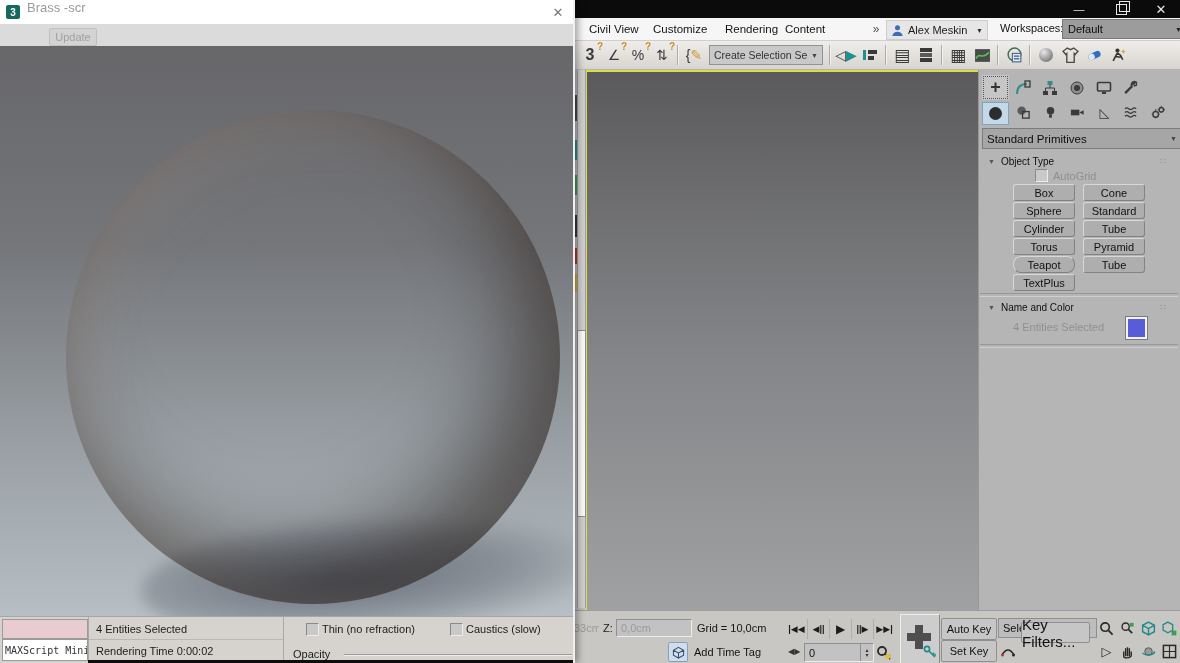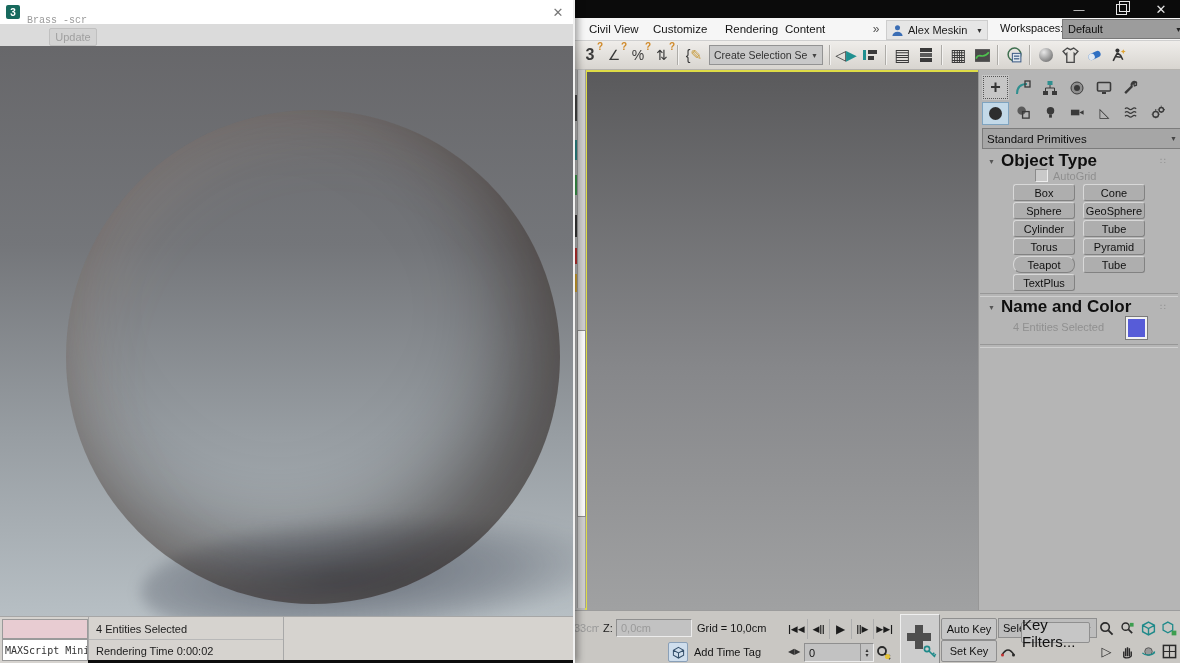--- a/index.html
+++ b/index.html
@@ -25,21 +25,21 @@
             background:linear-gradient(#5a5a5c,#86878a 55%,#a0a1a2);}
 
   
   .cpanel{left:978px;top:70px;width:202px;height:593px;background:#b5b5b5;border-left:1px solid #979797;}
   .ctab{width:27px;height:25px;display:inline-flex;align-items:center;justify-content:center;color:#353535;}
   .ctab.active{background:#c6c6c6;outline:1px dotted #555;outline-offset:-2px;}
   .subtab{width:25px;height:21px;display:inline-flex;align-items:center;justify-content:center;color:#333;}
   .subtab.active{background:#c3d9e8;border:1px solid #7fa4c0;}
   .rollhead{display:flex;align-items:center;height:18px;}
   .rollhead .tri{font-size:7px;color:#555;margin:0 6px 0 6px;}
-  .rollhead .t{font-weight:bold;font-size:17px;color:#0f0f0f;}
+  .rollhead .t{font-weight:normal;font-size:10px;color:#0f0f0f;}
   .rollhead .grip{margin-left:auto;margin-right:6px;color:#8e8e8e;font-size:9px;}
   .objbtn{position:absolute;width:60px;height:15px;background:#aeaeae;border:1px solid;
           border-color:#d8d8d8 #828282 #828282 #d8d8d8;border-radius:3px;
           font-size:11px;color:#111;display:flex;align-items:center;justify-content:center;}
   .groove{height:2px;border-top:1px solid #979797;border-bottom:1px solid #cfcfcf;}
 
   
   .statusbar{left:0;top:610px;width:1180px;height:53px;background:#c9c7c3;border-top:1px solid #9c9c9c;}
   .sfield{background:#c2c2c2;border:1px solid;border-color:#8f8f8f #ececec #ececec #8f8f8f;
           display:flex;align-items:center;padding:0 4px;}
@@ -298,21 +298,21 @@
     <span class="t">Object Type</span>
     <span class="grip">∷</span>
   </div>
   <div class="abs" style="left:1035px;top:169px;display:flex;align-items:center;">
     <span class="cbx"></span>
     <span style="margin-left:5px;color:#8f8f8f;">AutoGrid</span>
   </div>
   <div class="objbtn" style="left:1013px;top:184px;">Box</div>
   <div class="objbtn" style="left:1083px;top:184px;">Cone</div>
   <div class="objbtn" style="left:1013px;top:202px;">Sphere</div>
-  <div class="objbtn" style="left:1083px;top:202px;">GeoSphere</div>
+  <div class="objbtn" style="left:1083px;top:202px;">Standard</div>
   <div class="objbtn" style="left:1013px;top:220px;">Cylinder</div>
   <div class="objbtn" style="left:1083px;top:220px;">Tube</div>
   <div class="objbtn" style="left:1013px;top:238px;">Torus</div>
   <div class="objbtn" style="left:1083px;top:238px;">Pyramid</div>
   <div class="objbtn" style="left:1013px;top:256px;border-radius:8px;">Teapot</div>
   <div class="objbtn" style="left:1083px;top:256px;">Tube</div>
   <div class="objbtn" style="left:1013px;top:274px;">TextPlus</div>
   <div class="abs groove" style="left:980px;top:293px;width:198px;"></div>
 
   <div class="abs rollhead" style="left:982px;top:298px;width:190px;">
@@ -426,21 +426,21 @@
   <div class="abs ctr" style="left:1159px;top:640px;width:21px;height:22px;">
     <svg width="15" height="15" viewBox="0 0 16 16">
         <rect x="1.5" y="1.5" width="13" height="13" fill="none" stroke="#2a2a2a" stroke-width="1.6"></rect>
         <path d="M8 1.5 V15 M1.5 8 H15" stroke="#2a2a2a" stroke-width="1.2"></path>
       </svg>
   </div>
 
   <div class="abs rwin">
     <div class="abs rtitle"></div>
     <div class="abs rlogo ctr">3</div>
-    <div class="abs" style="left:27px;top:15px;color:#9a9a9a;font-size:10px;font-family:Liberation Mono, monospace;">Brass -scr</div>
+    <div class="abs" style="left:27px;top:0;color:#9a9a9a;font-size:13px;">Brass -scr</div>
     <div class="abs ctr" style="left:548px;top:2px;width:20px;height:20px;color:#777;font-size:13px;">✕</div>
 
     <div class="abs rctrl"></div>
     <div class="abs" style="left:5px;top:29px;display:flex;align-items:center;">
       <span class="cbx-w">
           <span>✓</span>
         </span>
       <span style="margin-left:4px;color:#1c1c1c;margin-top:40px;">Auto</span>
     </div>
     <div class="abs ctr" style="left:49px;top:28px;width:46px;height:16px;background:#d3d3d3;border:1px solid #c0c0c0;border-radius:2px;color:#a0a0a0;">Update</div>
@@ -455,17 +455,25 @@
       <div class="abs" style="left:2px;top:22px;width:84px;height:20px;background:#ffffff;border:1px solid #9a9a9a;overflow:hidden;display:flex;align-items:center;">
         <span style="font-family:'DejaVu Sans Mono','Liberation Mono',monospace;font-size:10px;color:#333;white-space:nowrap;padding-left:2px;">MAXScript Mini</span>
       </div>
 
       <div class="abs" style="left:88px;top:0;width:194px;height:47px;border-left:1px solid #a8a8a8;border-right:1px solid #a8a8a8;">
         <span class="abs" style="left:7px;top:6px;color:#1c1c1c;">4 Entities Selected</span>
         <span class="abs" style="left:0;top:22px;width:100%;height:1px;background:#b8b8b8;"></span>
         <span class="abs" style="left:7px;top:28px;color:#1c1c1c;">Rendering Time  0:00:02</span>
       </div>
 
+      <div class="abs" style="left:282px;top:0;width:291px;height:47px;">
+        <span class="cbx abs" style="left:24px;top:6px;"></span>
+        <span class="abs" style="left:40px;top:6px;color:#1c1c1c;">Thin (no refraction)</span>
+        <span class="cbx abs" style="left:168px;top:6px;"></span>
+        <span class="abs" style="left:184px;top:6px;color:#1c1c1c;">Caustics (slow)</span>
+        <span class="abs" style="left:11px;top:31px;color:#1c1c1c;">Opacity</span>
+        <span class="abs" style="left:62px;top:37px;width:228px;height:1px;background:#9b9b9b;border-bottom:1px solid #eee;"></span>
+      </div>
       <div class="abs" style="left:88px;top:43px;width:485px;height:4px;background:#0d0d0d;"></div>
     </div>
   </div>
 
 </div>
 
 </body></html>

